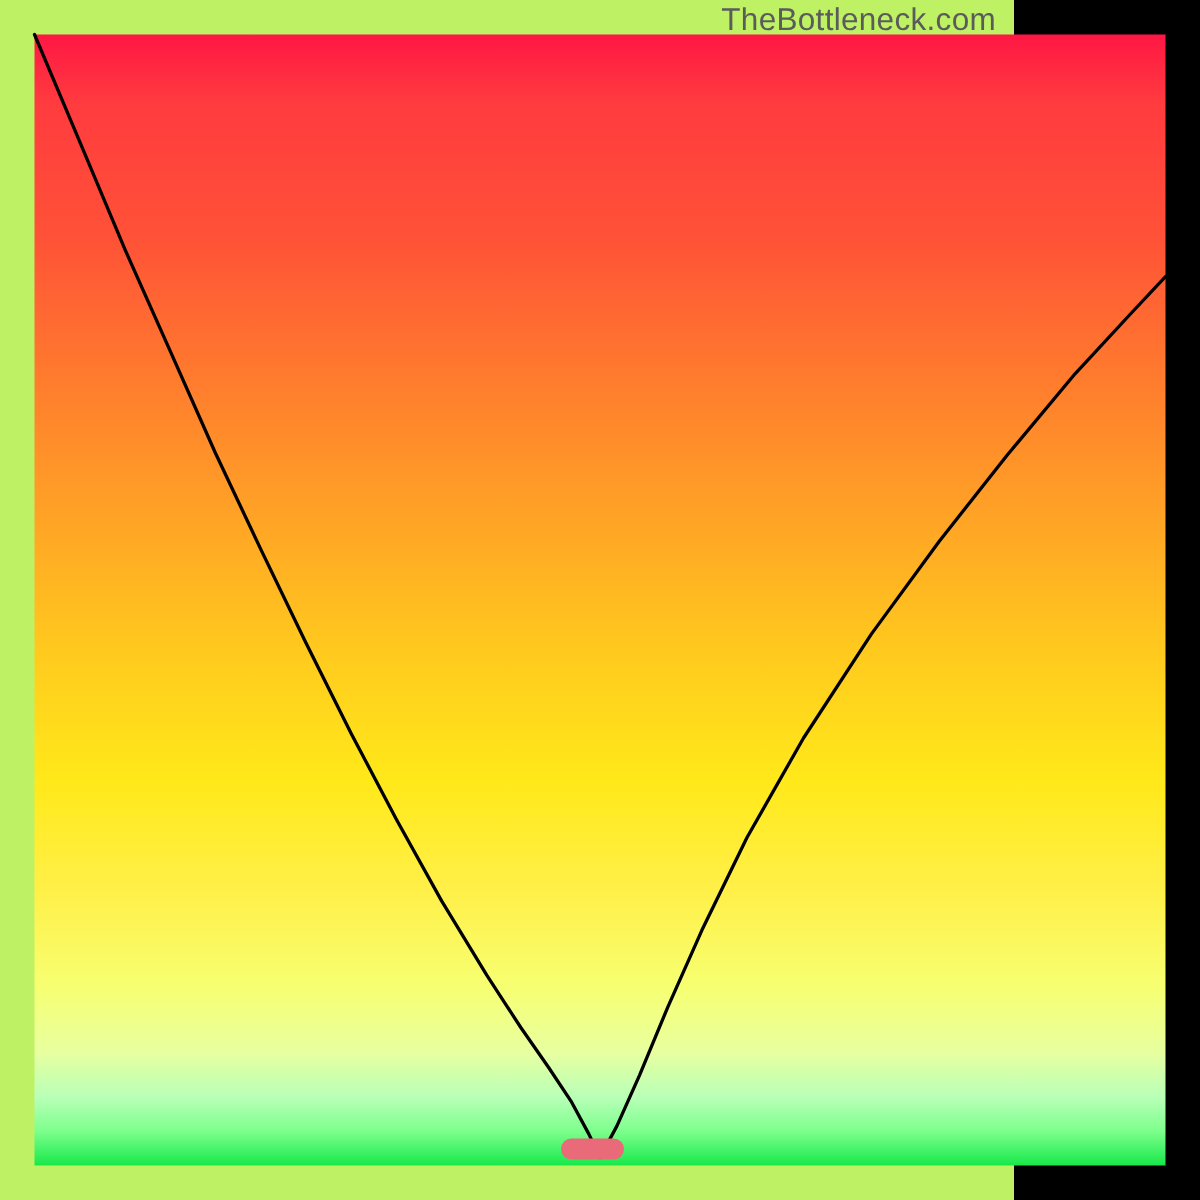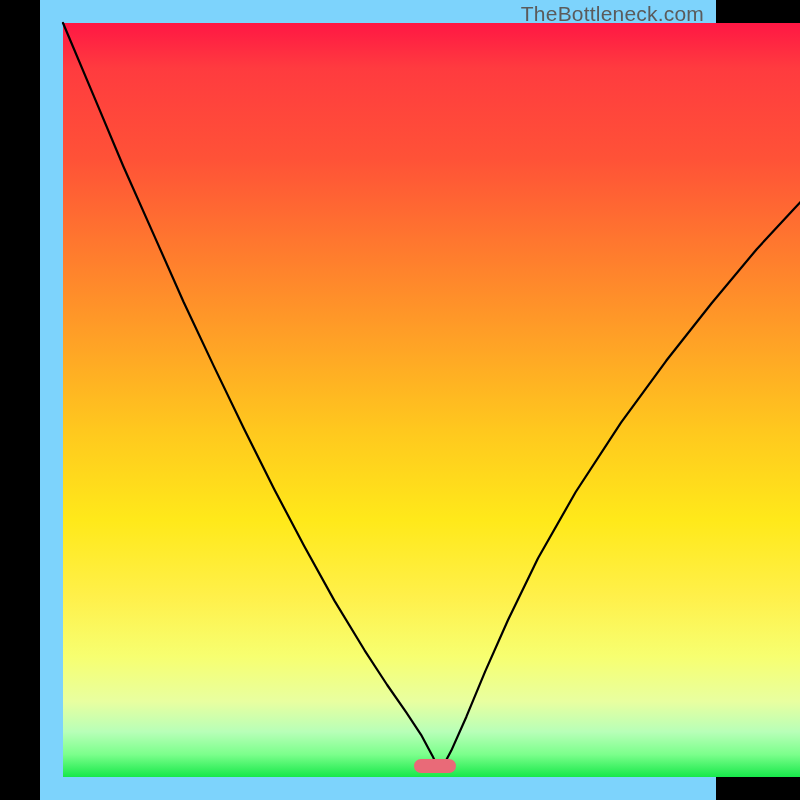--- a/index.html
+++ b/index.html
@@ -10,22 +10,21 @@
     background: #000;
     overflow: hidden;
     font-family: Arial, Helvetica, sans-serif;
   }
   .frame {
     position: absolute;
     left: 0;
     top: 0;
     width: 676px;
     height: 800px;
-    background: #7dd3fc;
-    margin-left: 40px;
+    background: #bef264;
   }
   .plot {
     position: absolute;
     left: 23px;
     top: 23px;
     width: 754px;
     height: 754px;
     background: linear-gradient(
       to bottom,
       #ff1744 0%,

